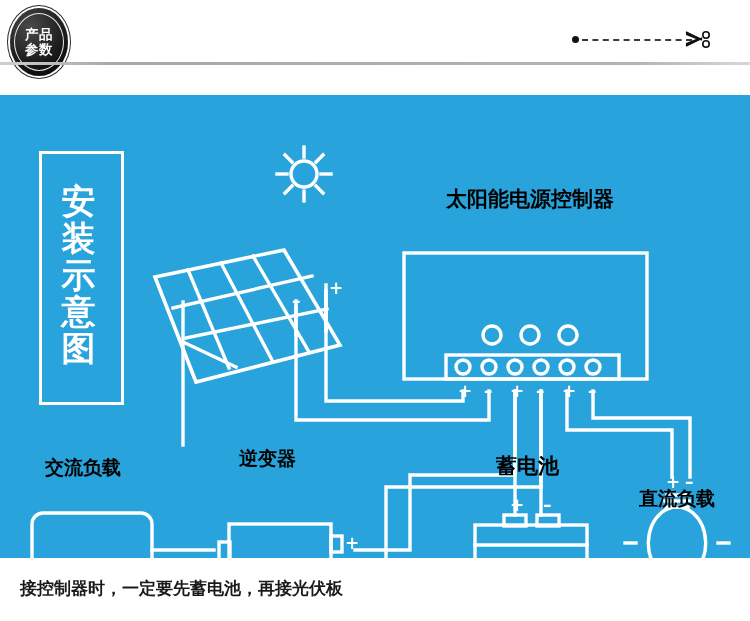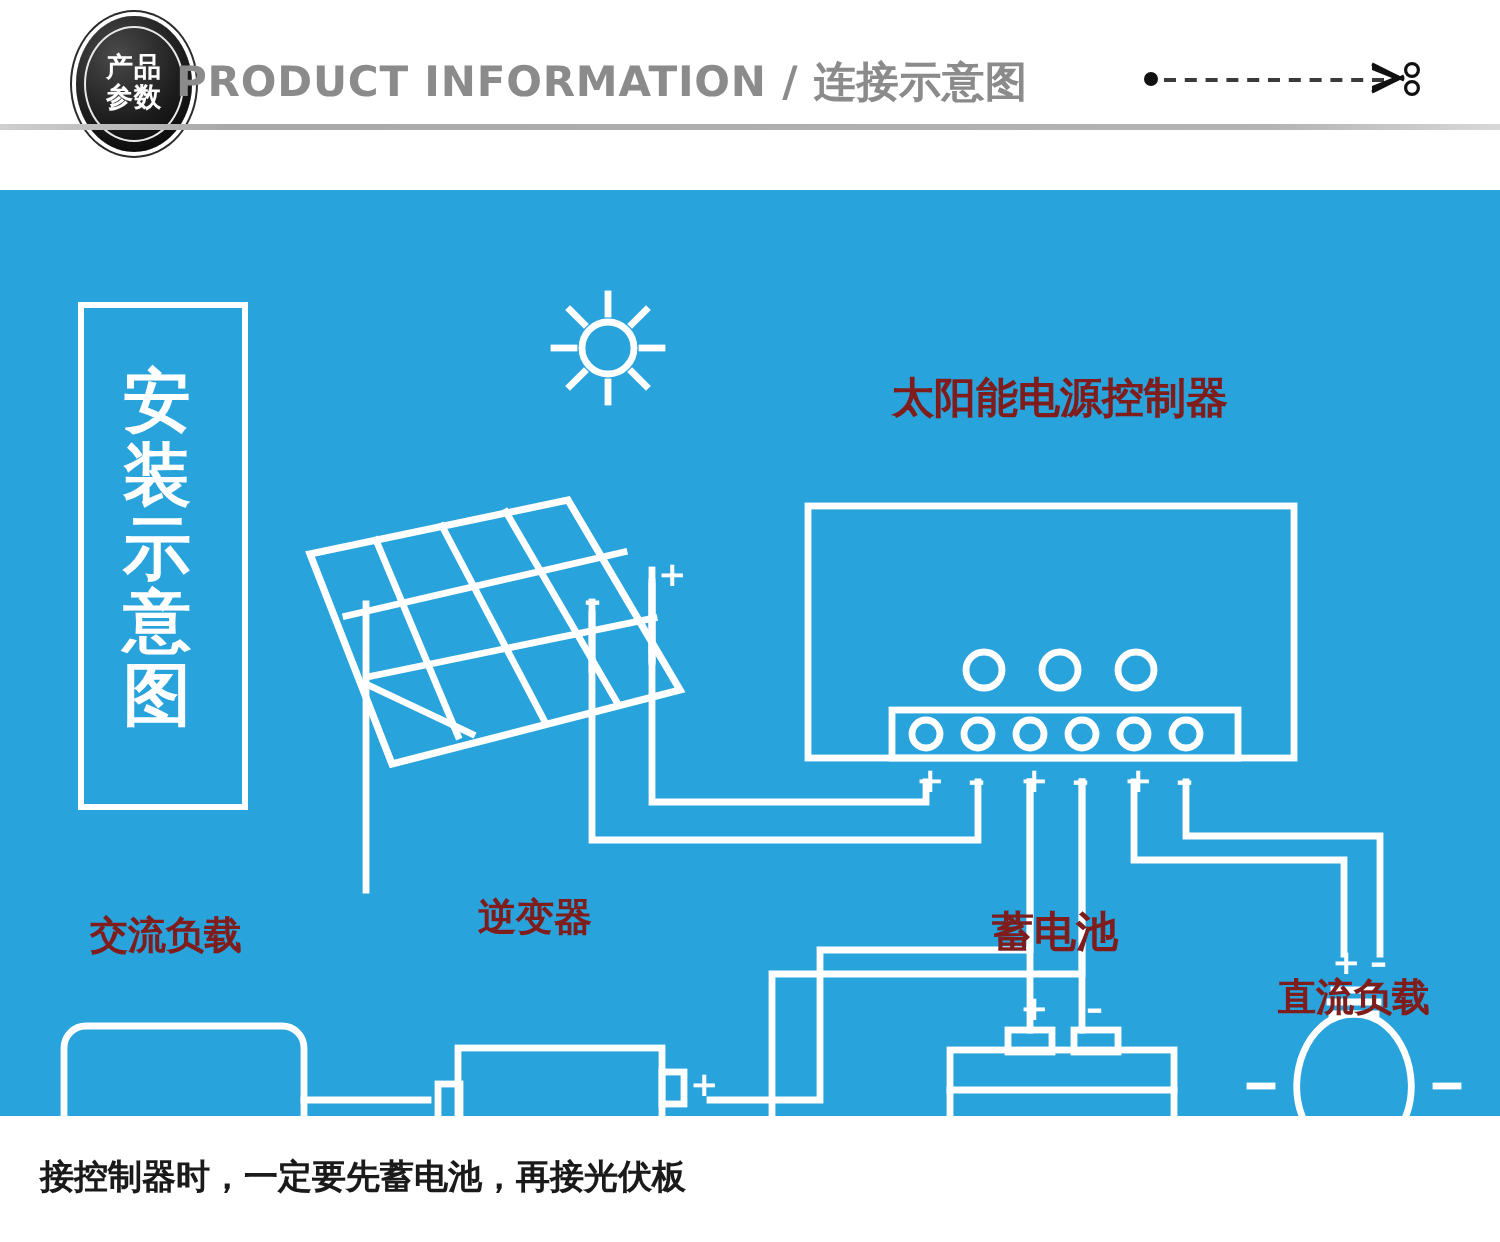--- a/index.html
+++ b/index.html
@@ -3,41 +3,41 @@
 <meta charset="utf-8">
 <style>
   html,body{margin:0;padding:0;background:#fff;}
   body{font-family:"Liberation Sans","DejaVu Sans",sans-serif;}
   #page{position:relative;width:750px;height:621px;overflow:hidden;background:#ffffff;}
 
   
   #header{position:absolute;left:0;top:0;width:750px;height:95px;}
   #header-rule{position:absolute;left:0;top:62px;width:750px;height:3px;
     background:linear-gradient(to right,#cfcfcf 0%, #a8a8a8 15%, #b4b4b4 85%, #d8d8d8 100%);}
-  #badge{position:absolute;left:38px;top:8px;width:58px;height:68px;border-radius:50%;
+  #badge{position:absolute;left:10px;top:8px;width:58px;height:68px;border-radius:50%;
     background:radial-gradient(circle at 35% 28%, #4a4a4a 0%, #1c1c1c 55%, #000 100%);
     box-shadow:0 0 0 2px #ffffff, 0 0 0 3px #2b2b2b;}
   #badge-ring{position:absolute;left:4px;top:5px;right:4px;bottom:5px;border:1.5px solid #e8e8e8;border-radius:50%;}
   #badge-text{position:absolute;left:0;top:0;right:0;bottom:0;display:flex;flex-direction:column;
     align-items:center;justify-content:center;color:#fff;font-weight:bold;line-height:1.12;}
   #badge-text span{font-size:13.5px;letter-spacing:.5px;font-family:"DejaVu Sans",sans-serif;}
   #header-title{position:absolute;left:88px;top:27px;font-size:21px;font-weight:bold;
     color:#8b8b8b;letter-spacing:.4px;white-space:nowrap;font-family:"DejaVu Sans",sans-serif;}
   #cutline{position:absolute;left:572px;top:30px;width:140px;height:18px;}
   #cut-dot{position:absolute;left:0;top:6px;width:7px;height:7px;border-radius:50%;background:#111;}
   #cut-dash{position:absolute;left:10px;top:8.5px;width:110px;height:0;
     border-top:2px dashed #3a3a3a;}
   #scissors{position:absolute;left:110px;top:-4px;width:30px;height:26px;}
 
   
   #panel{position:absolute;left:0;top:95px;width:750px;height:463px;background:#29a3dc;}
   #panel svg{position:absolute;left:0;top:0;}
 
   
-  .lbl{position:absolute;color:#7f1d1d;font-weight:bold;white-space:nowrap;
+  .lbl{position:absolute;color:#000000;font-weight:bold;white-space:nowrap;
        font-family:"DejaVu Sans",sans-serif;}
 
   #vtitle-box{position:absolute;left:39px;top:56px;width:79px;height:248px;
     border:3px solid #fff;}
   #vtitle{position:absolute;left:39px;top:56px;width:79px;height:248px;
     display:flex;flex-direction:column;align-items:center;justify-content:center;
     color:#fff;font-size:34px;font-weight:bold;line-height:1.08;
     font-family:"DejaVu Sans",sans-serif;}
 
   #ctrl-title{left:446px;top:90px;font-size:21px;}
@@ -63,21 +63,20 @@
   <div id="header">
 
     <div id="badge">
       <div id="badge-ring"></div>
       <div id="badge-text">
         <span>产品</span>
         <span>参数</span>
       </div>
     </div>
 
-    <div id="header-title">PRODUCT INFORMATION / 连接示意图</div>
 
     <div id="header-rule"></div>
 
     <div id="cutline">
       <div id="cut-dot"></div>
       <div id="cut-dash"></div>
       <svg id="scissors" viewBox="0 0 30 26">
         <g fill="none" stroke="#111" stroke-width="1.6">
           <path d="M4 6 L20 14"></path>
           <path d="M4 20 L20 12"></path>

